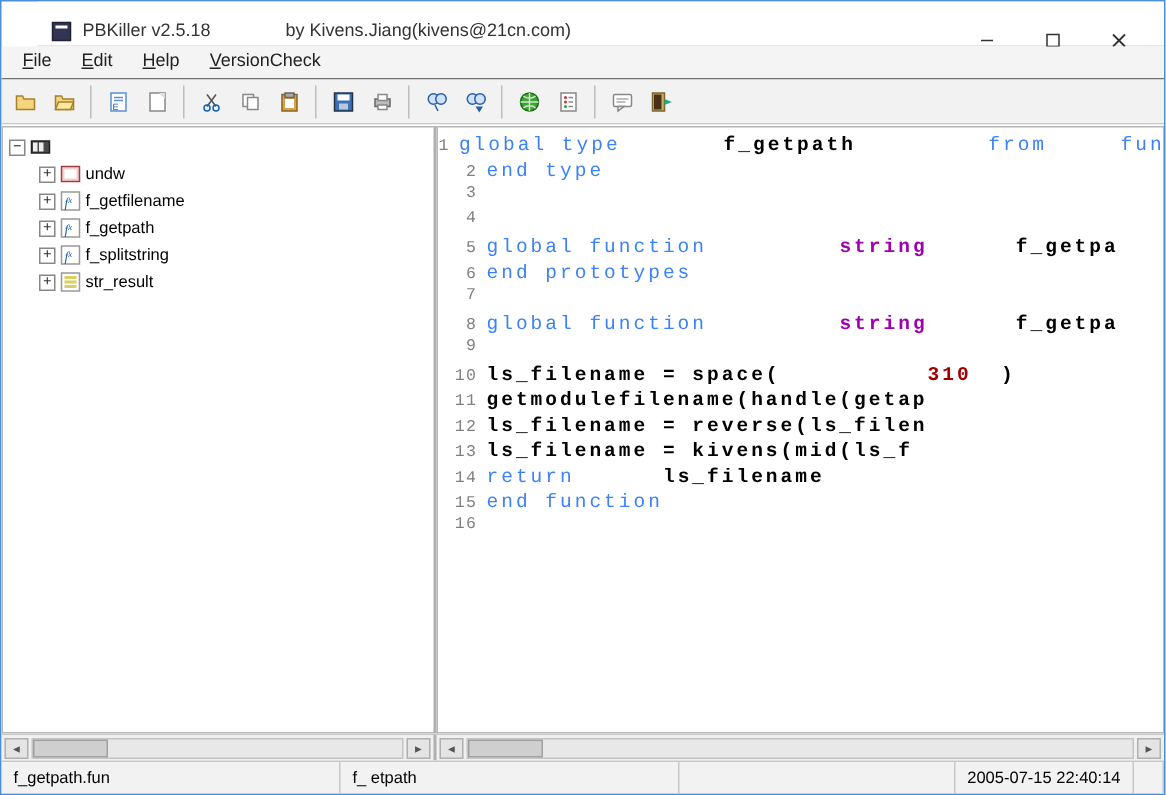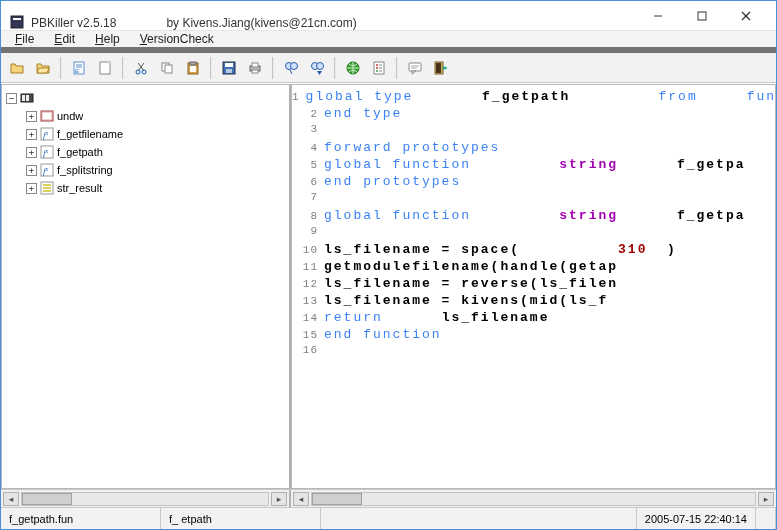--- a/index.html
+++ b/index.html
@@ -1,23 +1,23 @@
 <!DOCTYPE html>
 <html><head>
 <meta charset="utf-8">
 <style>
   * { box-sizing: border-box; margin: 0; padding: 0; }
   body { font-family: "Segoe UI", Tahoma, sans-serif; font-size: 12px; background: #fff; width: 777px; height: 530px; border: 1px solid #4a90d9; display: flex; flex-direction: column; overflow: hidden; }
-  .titlebar { height: 30px; background: #fff; display: flex; align-items: flex-end; padding: 0 8px; border-bottom: 1px solid #e6e6e6; }
+  .titlebar { height: 30px; background: #fff; display: flex; align-items: flex-start; padding: 12px 8px; border-bottom: 1px solid #e6e6e6; margin-left: 24px; }
   .titlebar .app-icon { width: 16px; height: 16px; margin-right: 6px; }
   .titlebar .title-text { flex: 0 0 auto; color: #333; font-size: 12px; }
   .titlebar .author { margin-left: 50px; color: #333; font-size: 12px; }
   .titlebar .spacer { flex: 1; }
   .win-btn { width: 44px; height: 28px; display: flex; align-items: center; justify-content: center; color: #333; }
-  .menubar { height: 22px; background: #f4f4f4; display: flex; align-items: center; padding: 0 6px; gap: 4px; border-bottom: 6px solid #737373; }
+  .menubar { height: 22px; background: #f4f4f4; display: flex; align-items: flex-start; padding: 0 6px; gap: 4px; border-bottom: 1px solid #737373; }
   .menu-item { padding: 2px 8px; color: #222; font-size: 12px; }
   .menu-item .ul { text-decoration: underline; }
   .toolbar { height: 30px; background: #f2f2f2; display: flex; align-items: center; padding: 2px 4px; gap: 2px; border-bottom: 1px solid #c8c8c8; }
   .tool-btn { width: 24px; height: 24px; display: flex; align-items: center; justify-content: center; border: 1px solid transparent; border-radius: 2px; }
   .tool-sep { width: 2px; height: 22px; margin: 0 3px; background: linear-gradient(to right,#b0b0b0,#fff); }
   .main { flex: 1; display: flex; border-top: 1px solid #fff; min-height: 0; }
   .tree-pane { width: 290px; background: #fff; border: 1px solid #b8b8b8; border-right: 2px solid #b0b0b0; padding: 4px 2px; overflow: auto; font-family: Tahoma, sans-serif; font-size: 11px; }
   .tree-row { display: flex; align-items: center; height: 18px; gap: 2px; padding-left: 2px; white-space: nowrap; }
   .tree-row.child { padding-left: 22px; }
   .expander { width: 11px; height: 11px; border: 1px solid #888; background: #fff; display: flex; align-items: center; justify-content: center; font-size: 9px; line-height: 9px; color: #333; font-family: monospace; }
@@ -30,21 +30,21 @@
   .code-text .ty { color: #9f00b0; font-weight: bold; }
   .code-text .id { color: #000; font-weight: bold; }
   .code-text .num { color: #a00000; font-weight: bold; }
   .scroll-area { height: 18px; background: #f0f0f0; border-top: 1px solid #c8c8c8; display: flex; }
   .scroll-area .hsb { flex: 1; display: flex; align-items: center; padding: 0 2px; gap: 2px; }
   .sb-btn { width: 16px; height: 14px; background: #e4e4e4; border: 1px solid #b0b0b0; display:flex; align-items:center; justify-content:center; font-size:9px; color:#555;}
   .sb-track { flex:1; height:14px; background: #e8e8e8; border:1px solid #c4c4c4; position:relative;}
   .sb-thumb { position:absolute; top:0; bottom:0; background:#cfcfcf; border:1px solid #a0a0a0; }
   .statusbar { height: 22px; background: #f2f2f2; border-top: 1px solid #c8c8c8; display: flex; align-items: stretch; font-size: 11px; }
   .status-cell { border-right: 1px solid #c8c8c8; padding: 3px 8px; display:flex; align-items:center; }
-  .status-cell.wide { width: 160px; }
+  .status-cell.wide { width: 226px; }
   .status-cell.fill { flex:1; }
   svg { display: block; }
 </style>
 </head>
 <body>
 
 <div class="titlebar">
   <span class="app-icon">
     <svg width="16" height="16">
         <rect x="2" y="2" width="12" height="12" fill="#335" stroke="#223"></rect>
@@ -256,21 +256,21 @@
             <rect x="4" y="10" width="8" height="2" fill="#d8d060"></rect>
           </svg>
         </span>
         <span>str_result</span>
       </div>
     </div>
   <div class="code-pane" id="code">
       <div class="code-line"><span class="lineno">1</span><span class="code-text"><span class="kw">global type</span>       <span class="id">f_getpath</span>         <span class="kw">from</span>     <span class="kw">fun</span></span></div>
       <div class="code-line"><span class="lineno">2</span><span class="code-text"><span class="kw">end type</span></span></div>
       <div class="code-line"><span class="lineno">3</span><span class="code-text"></span></div>
-      <div class="code-line"><span class="lineno">4</span><span class="code-text"><span class="kw">forward prototypes</span></span></div>
+      <div class="code-line"><span class="lineno">4</span></div>
       <div class="code-line"><span class="lineno">5</span><span class="code-text"><span class="kw">global function</span>         <span class="ty">string</span>      <span class="id">f_getpa</span></span></div>
       <div class="code-line"><span class="lineno">6</span><span class="code-text"><span class="kw">end prototypes</span></span></div>
       <div class="code-line"><span class="lineno">7</span><span class="code-text"></span></div>
       <div class="code-line"><span class="lineno">8</span><span class="code-text"><span class="kw">global function</span>         <span class="ty">string</span>      <span class="id">f_getpa</span></span></div>
       <div class="code-line"><span class="lineno">9</span><span class="code-text"></span></div>
       <div class="code-line"><span class="lineno">10</span><span class="code-text"><span class="id">ls_filename = space(</span>          <span class="num">310</span>  <span class="id">)</span></span></div>
       <div class="code-line"><span class="lineno">11</span><span class="code-text"><span class="id">getmodulefilename(handle(getap</span></span></div>
       <div class="code-line"><span class="lineno">12</span><span class="code-text"><span class="id">ls_filename = reverse(ls_filen</span></span></div>
       <div class="code-line"><span class="lineno">13</span><span class="code-text"><span class="id">ls_filename = kivens(mid(ls_f</span></span></div>
       <div class="code-line"><span class="lineno">14</span><span class="code-text"><span class="kw">return</span>      <span class="id">ls_filename</span></span></div>

